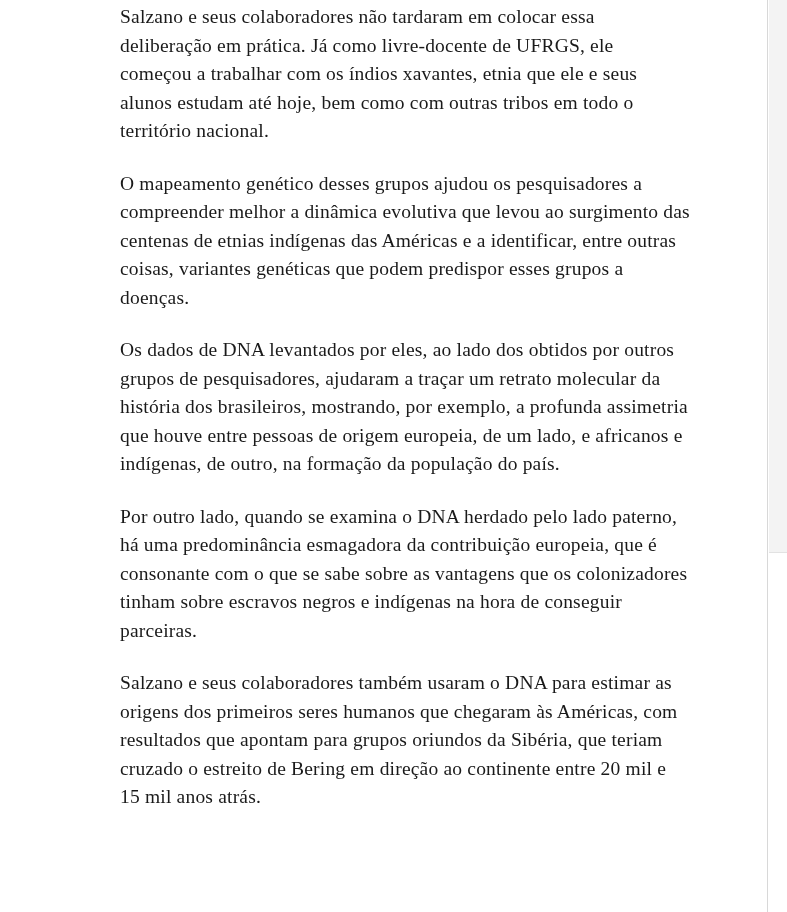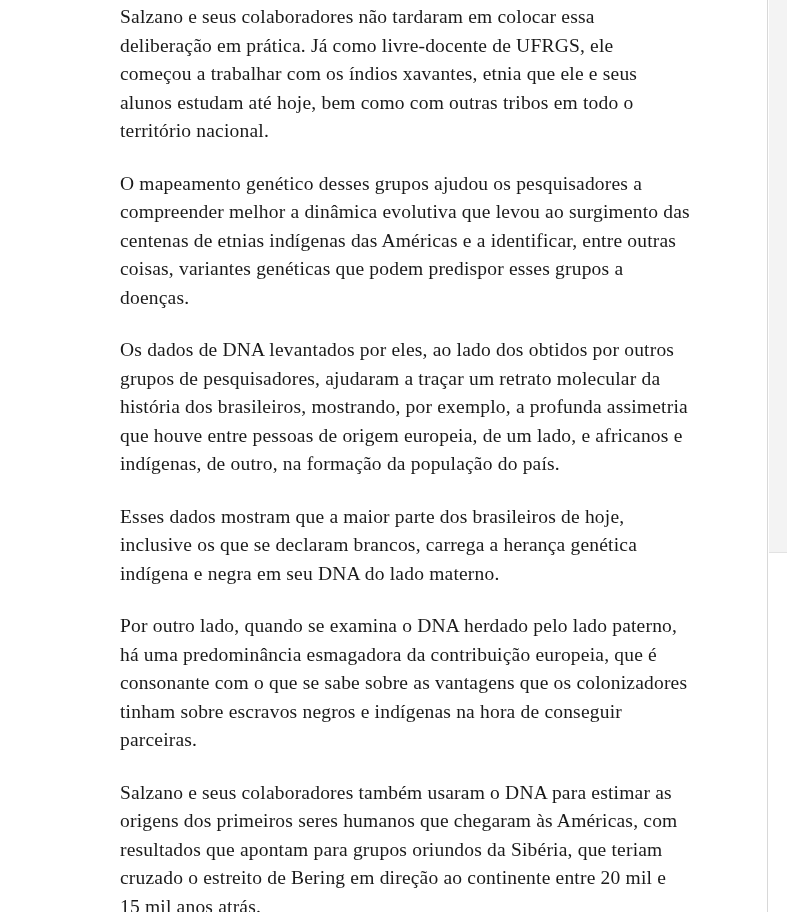--- a/index.html
+++ b/index.html
@@ -72,21 +72,20 @@
 </style>
 </head>
 <body>
 
 <div class="page">
 
   <article class="article">
     <p>Salzano e seus colaboradores não tardaram em colocar essa deliberação em prática. Já como livre-docente de UFRGS, ele começou a trabalhar com os índios xavantes, etnia que ele e seus alunos estudam até hoje, bem como com outras tribos em todo o território nacional.</p>
     <p>O mapeamento genético desses grupos ajudou os pesquisadores a compreender melhor a dinâmica evolutiva que levou ao surgimento das centenas de etnias indígenas das Américas e a identificar, entre outras coisas, variantes genéticas que podem predispor esses grupos a doenças.</p>
     <p>Os dados de DNA levantados por eles, ao lado dos obtidos por outros grupos de pesquisadores, ajudaram a traçar um retrato molecular da história dos brasileiros, mostrando, por exemplo, a profunda assimetria que houve entre pessoas de origem europeia, de um lado, e africanos e indígenas, de outro, na formação da população do país.</p>
-    <p>Esses dados mostram que a maior parte dos brasileiros de hoje, inclusive os que se declaram brancos, carrega a herança genética indígena e negra em seu DNA do lado materno.</p>
     <p>Por outro lado, quando se examina o DNA herdado pelo lado paterno, há uma predominância esmagadora da contribuição europeia, que é consonante com o que se sabe sobre as vantagens que os colonizadores tinham sobre escravos negros e indígenas na hora de conseguir parceiras.</p>
     <p>Salzano e seus colaboradores também usaram o DNA para estimar as origens dos primeiros seres humanos que chegaram às Américas, com resultados que apontam para grupos oriundos da Sibéria, que teriam cruzado o estreito de Bering em direção ao continente entre 20 mil e 15 mil anos atrás.</p>
   </article>
 
   <div class="right-rail"></div>
   <div class="rail-divider"></div>
   <div class="rail-block"></div>
   <div class="rail-block-edge"></div>
 
 </div>

